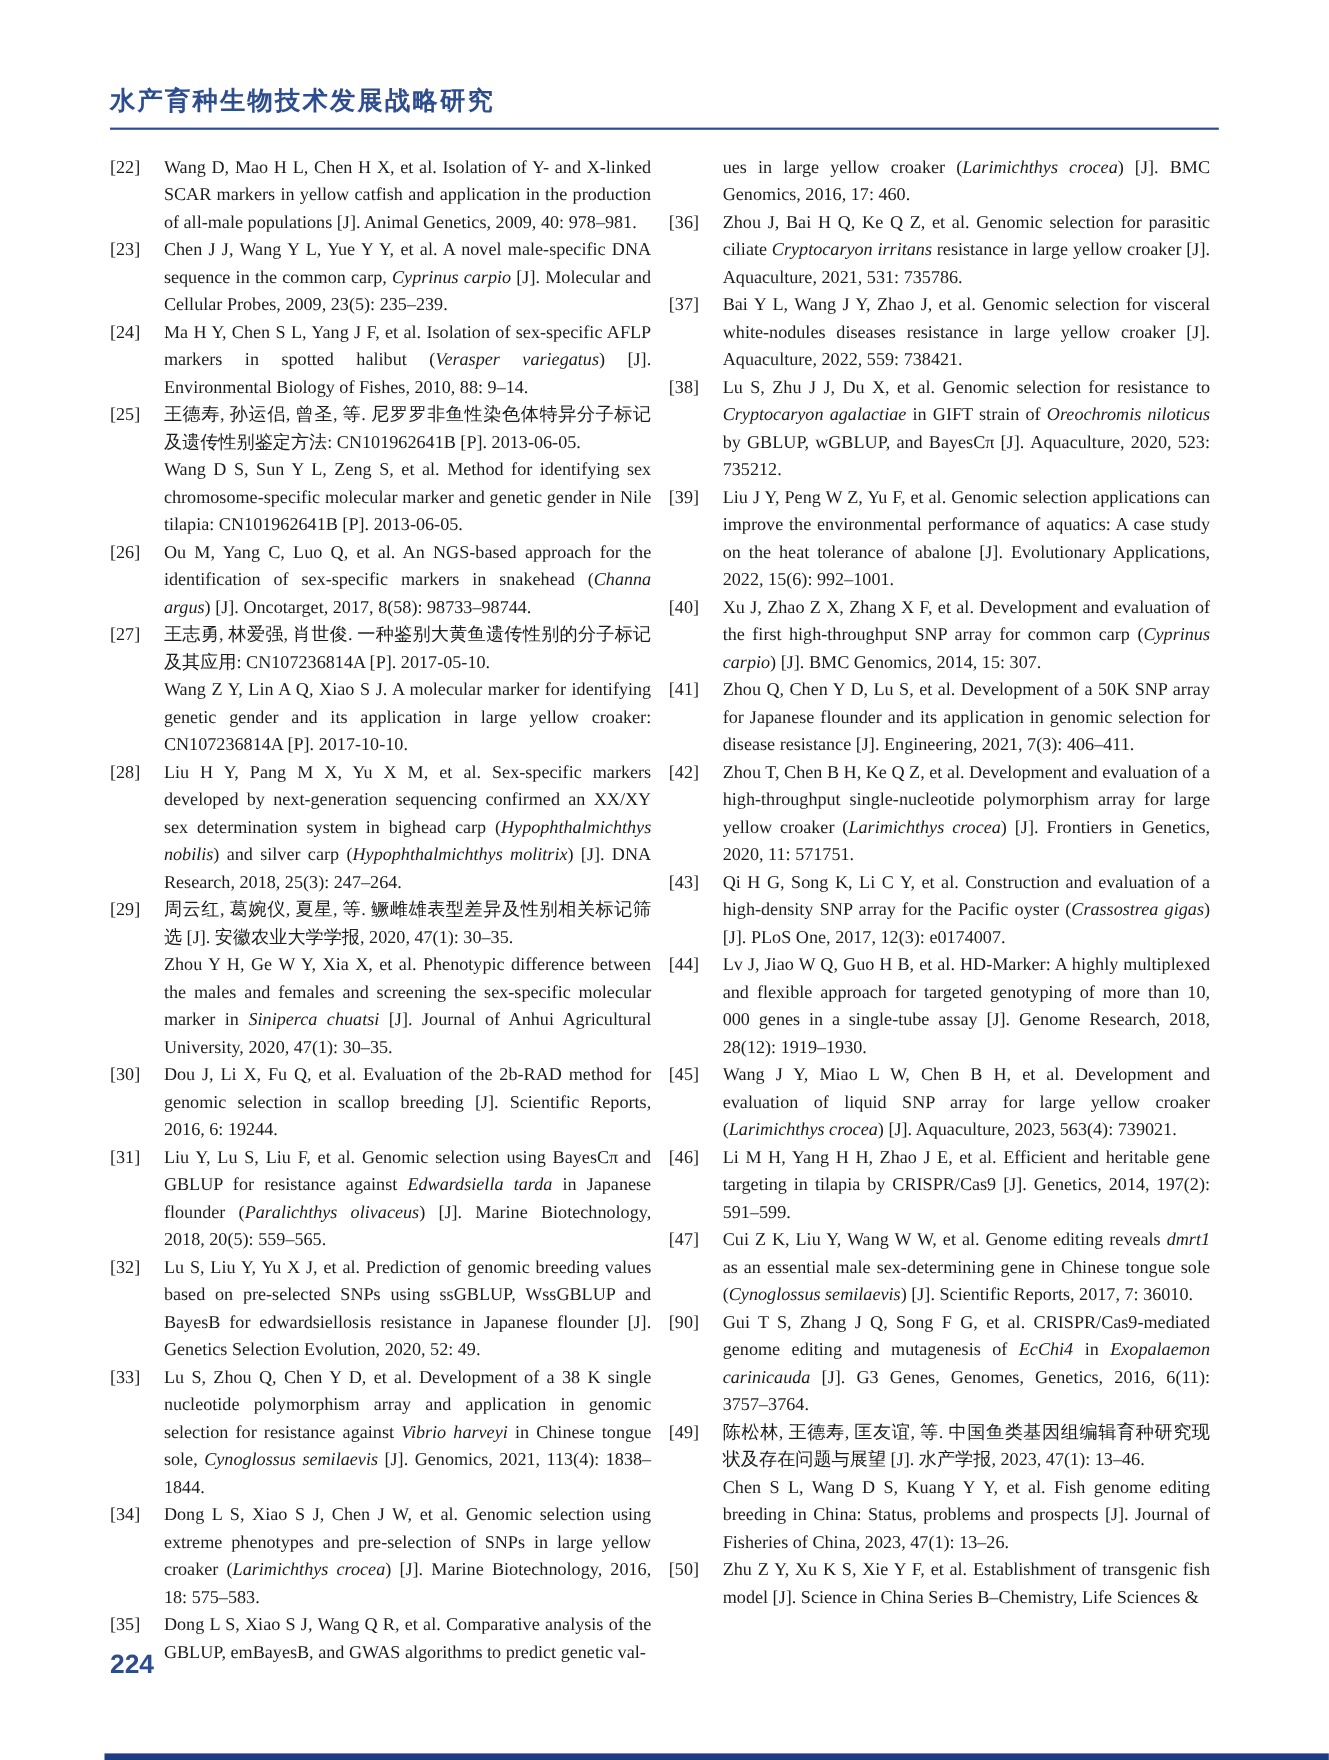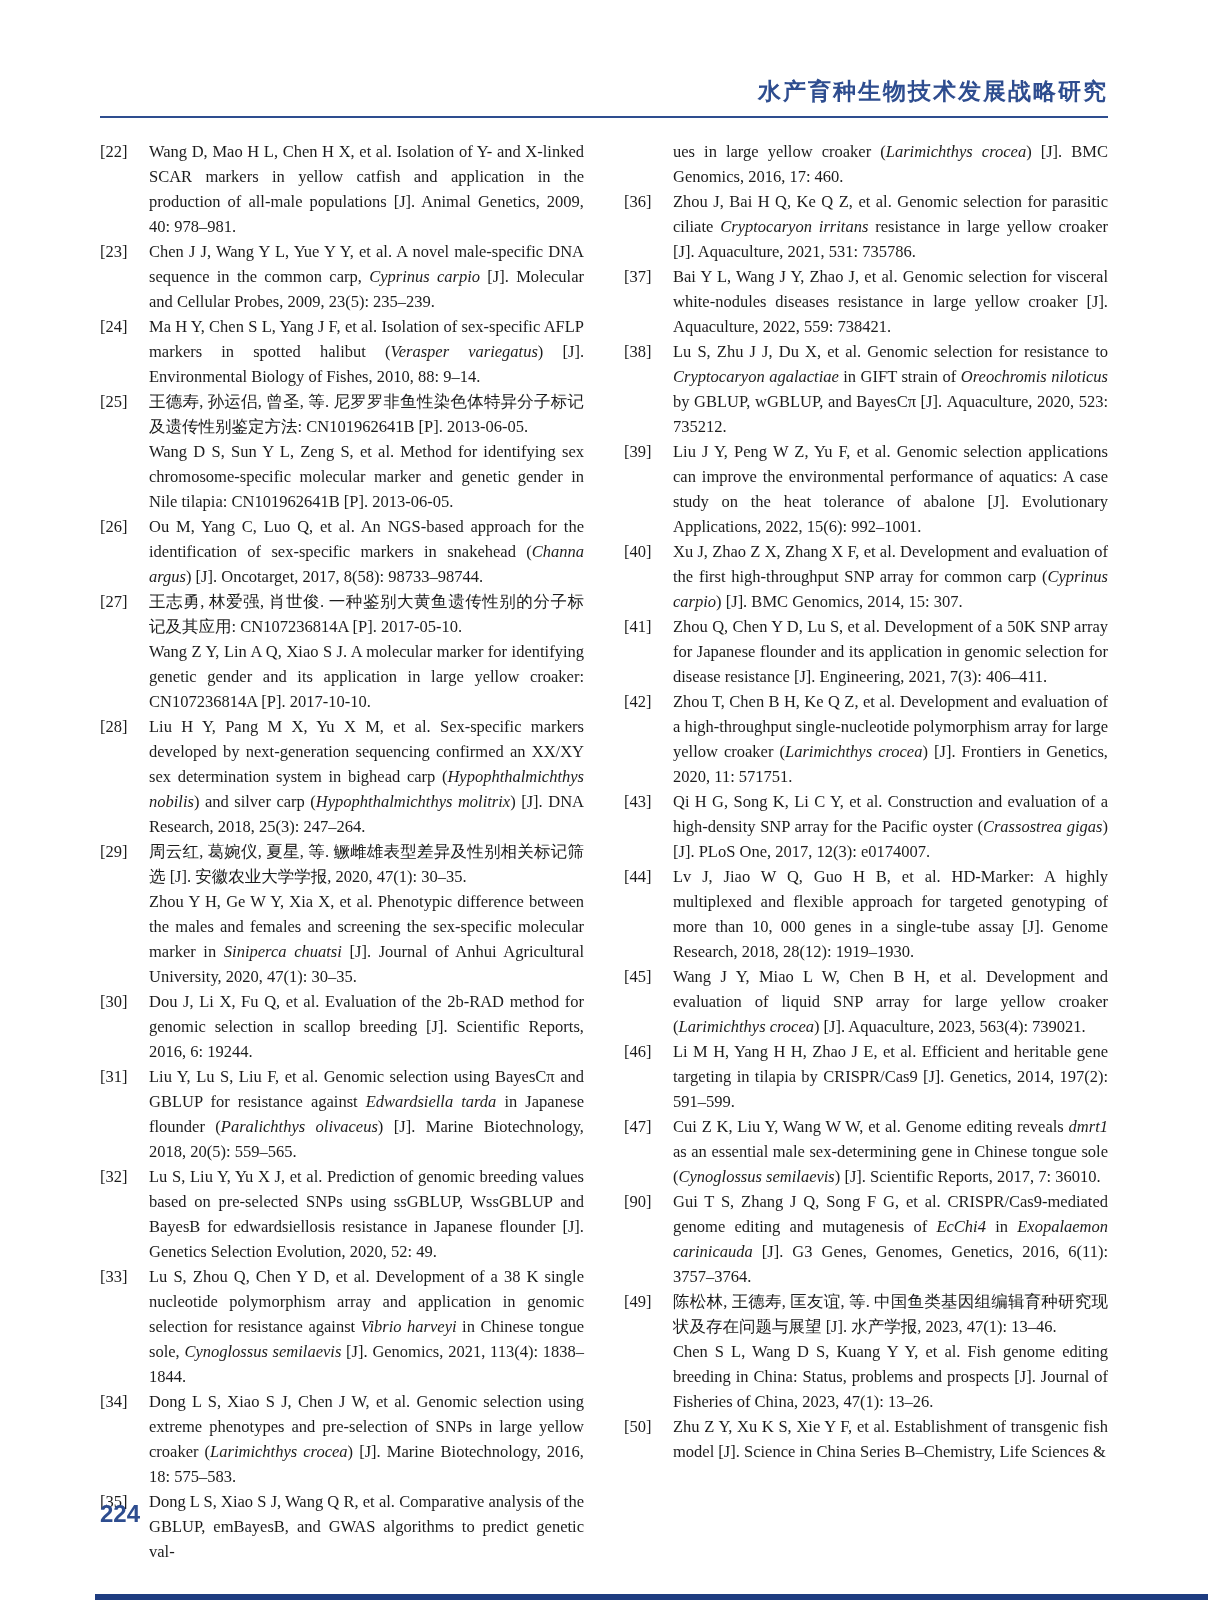--- a/index.html
+++ b/index.html
@@ -12,31 +12,30 @@
   }
   .page { position: absolute; inset: 0; background: #fff; }
 
   
   .hdr { position: absolute; left: 100px; right: 100px; top: 76px; }
   .hdr h1 {
     font-family: "Liberation Sans", sans-serif;
     font-size: 23px; font-weight: 700;
     color: var(--accent-blue, #2e4d8f);
     letter-spacing: 2px;
-    text-align: right;
   }
   .header-rule {
     margin-top: 9px; height: 2px;
     background: var(--accent-blue, #2e4d8f);
   }
 
   
   main.refs {
     position: absolute; left: 100px; right: 100px; top: 139px;
-    display: flex; gap: 40px;
+    display: flex; gap: 16px;
   }
   .col { width: 492px; }
   .ref { display: flex; }
   .ref-num {
     flex: 0 0 49px;
     font-size: 16.5px; line-height: 25px;
   }
   .ref-body { flex: 1; min-width: 0; }
   .ref-body p {
     font-size: 16.5px; line-height: 25px;

